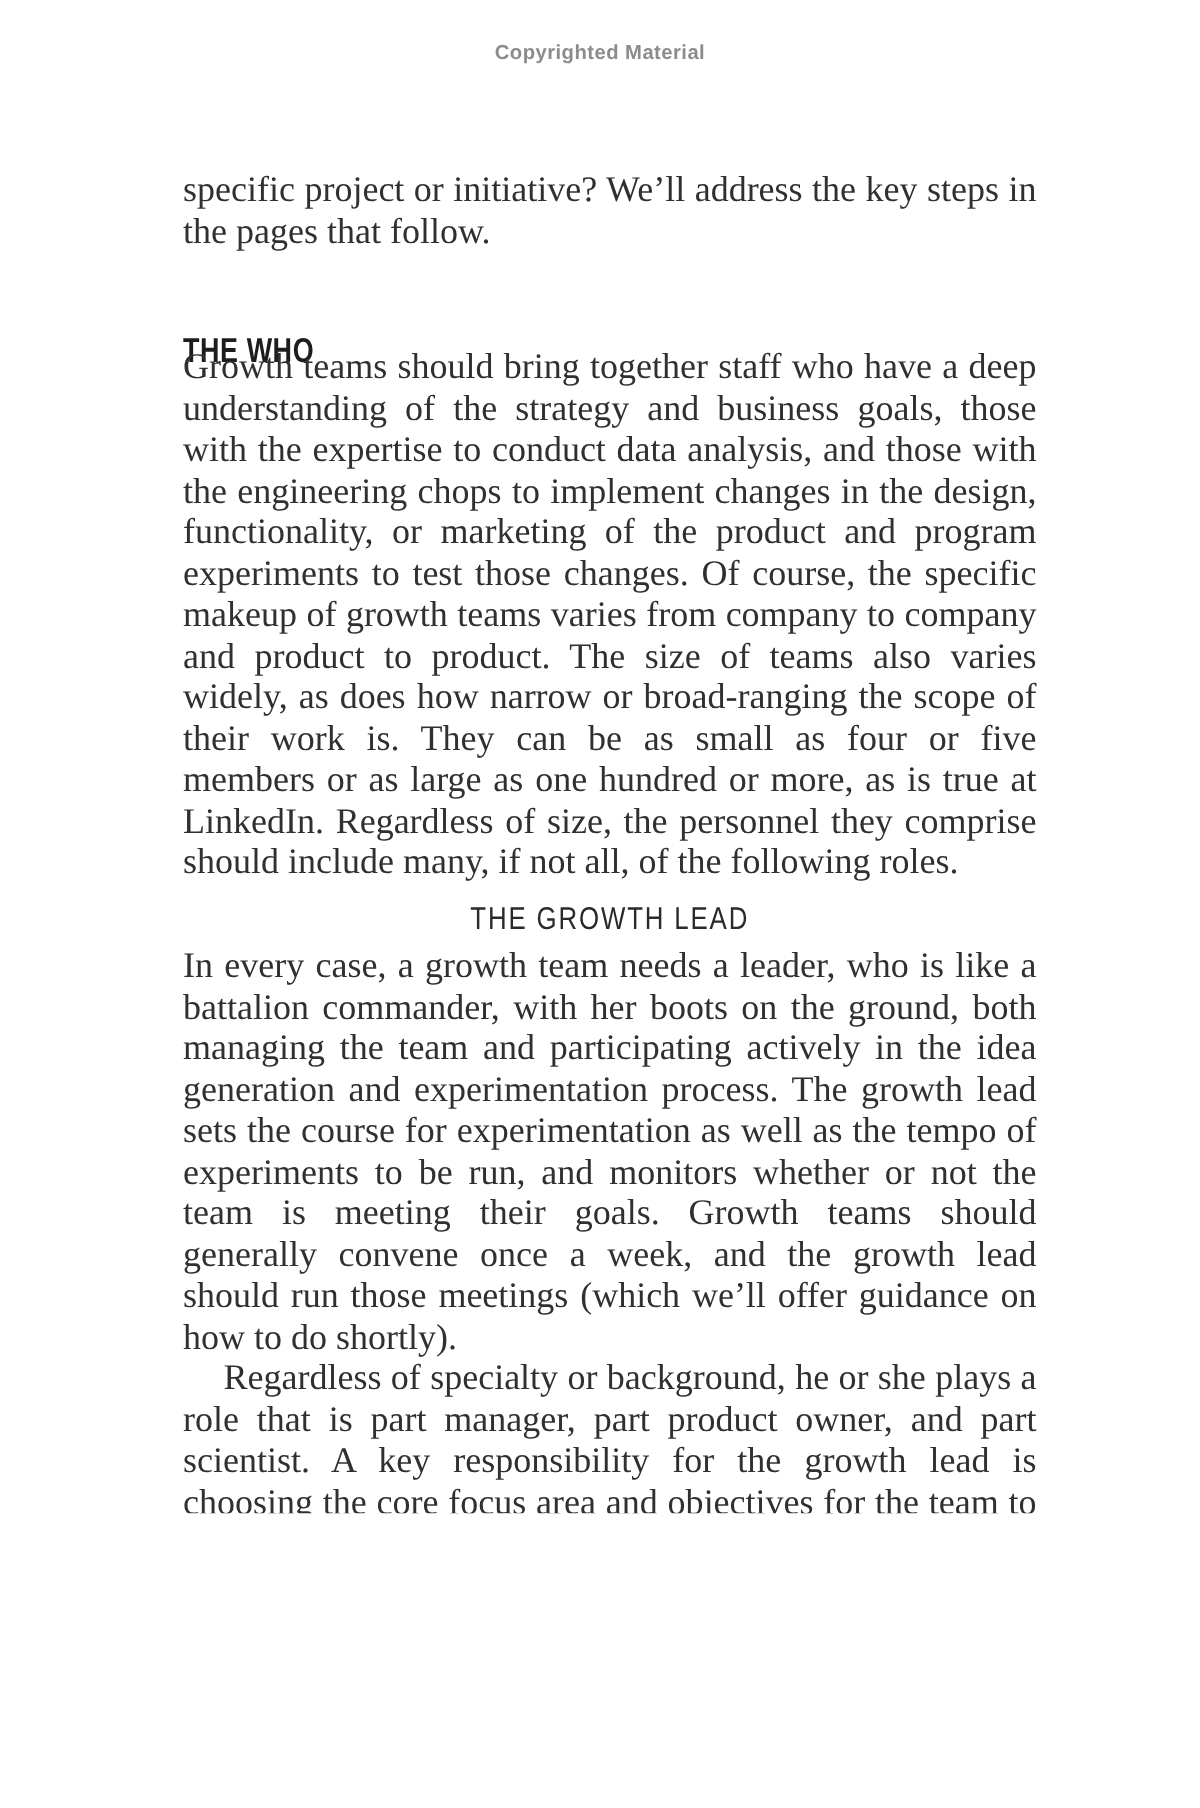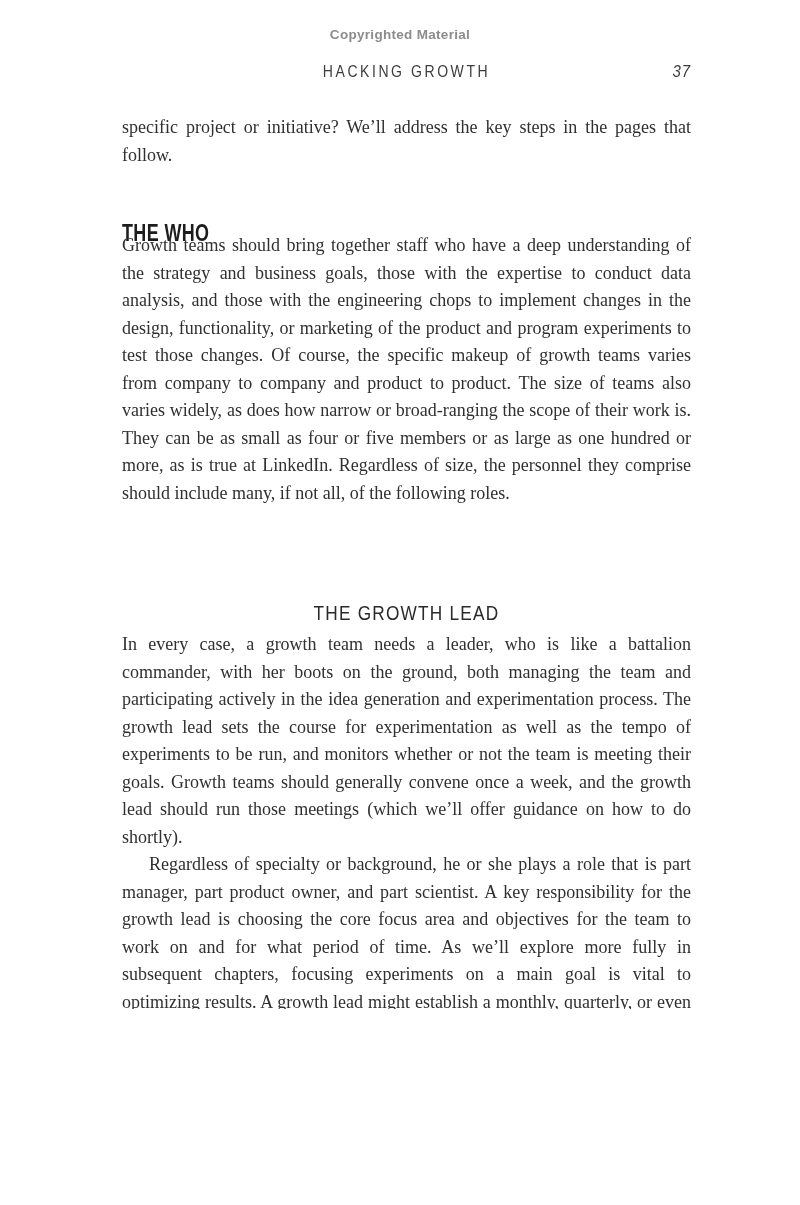--- a/index.html
+++ b/index.html
@@ -59,21 +59,21 @@
     color: #3c3c3c;
     transform: scaleX(0.88);
     transform-origin: right top;
   }
   .column {
     position: absolute;
     left: 122px;
     width: 569px;
   }
   .body-text {
-    font-size: 18px;
+    font-size: 24px;
     line-height: 27.5px;
     text-align: justify;
     color: #303030;
   }
   .body-text p { margin: 0; }
   .body-text p.indent { text-indent: 27px; }
   .intro { top: 114px; }
   .heading-left {
     top: 220px;
     font-family: "Liberation Sans", sans-serif;
@@ -100,24 +100,20 @@
   }
   .section2-body { top: 631px; }
 </style>
 </head>
 <body>
 
 <div class="page">
 
   <div class="copyright top">Copyrighted Material</div>
 
-  <div class="running-head-row">
-    <div class="running-head">HACKING GROWTH</div>
-    <div class="page-number">37</div>
-  </div>
 
   <div class="column body-text intro">
     <p>specific project or initiative? We’ll address the key steps in the pages that follow.</p>
   </div>
 
   <div class="column heading-left">THE WHO</div>
 
   <div class="column body-text section1-body">
     <p>Growth teams should bring together staff who have a deep understanding of the strategy and business goals, those with the expertise to conduct data analysis, and those with the engineering chops to implement changes in the design, functionality, or marketing of the product and program experiments to test those changes. Of course, the specific makeup of growth teams varies from company to company and product to product. The size of teams also varies widely, as does how narrow or broad-ranging the scope of their work is. They can be as small as four or five members or as large as one hundred or more, as is true at LinkedIn. Regardless of size, the personnel they comprise should include many, if not all, of the following roles.</p>
   </div>

